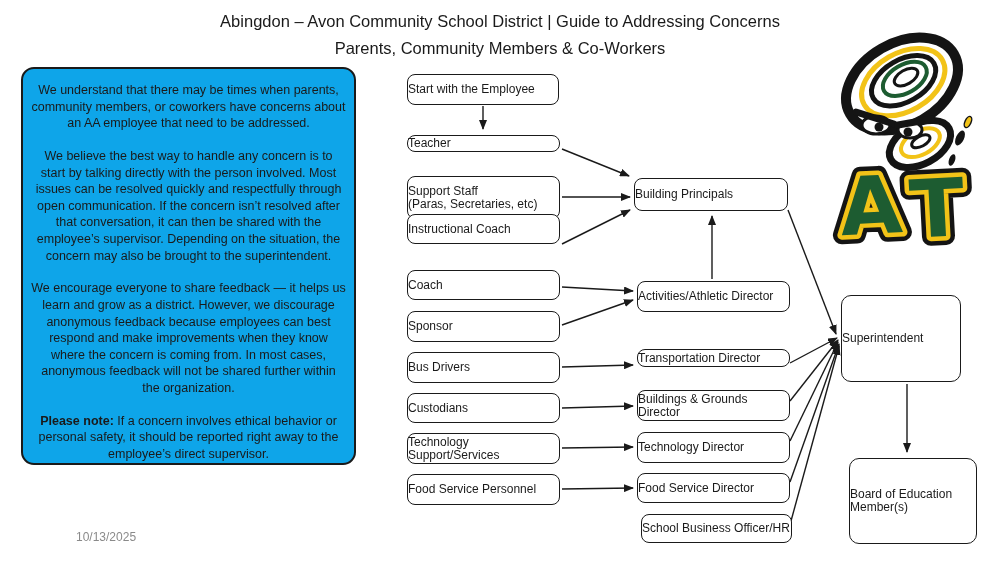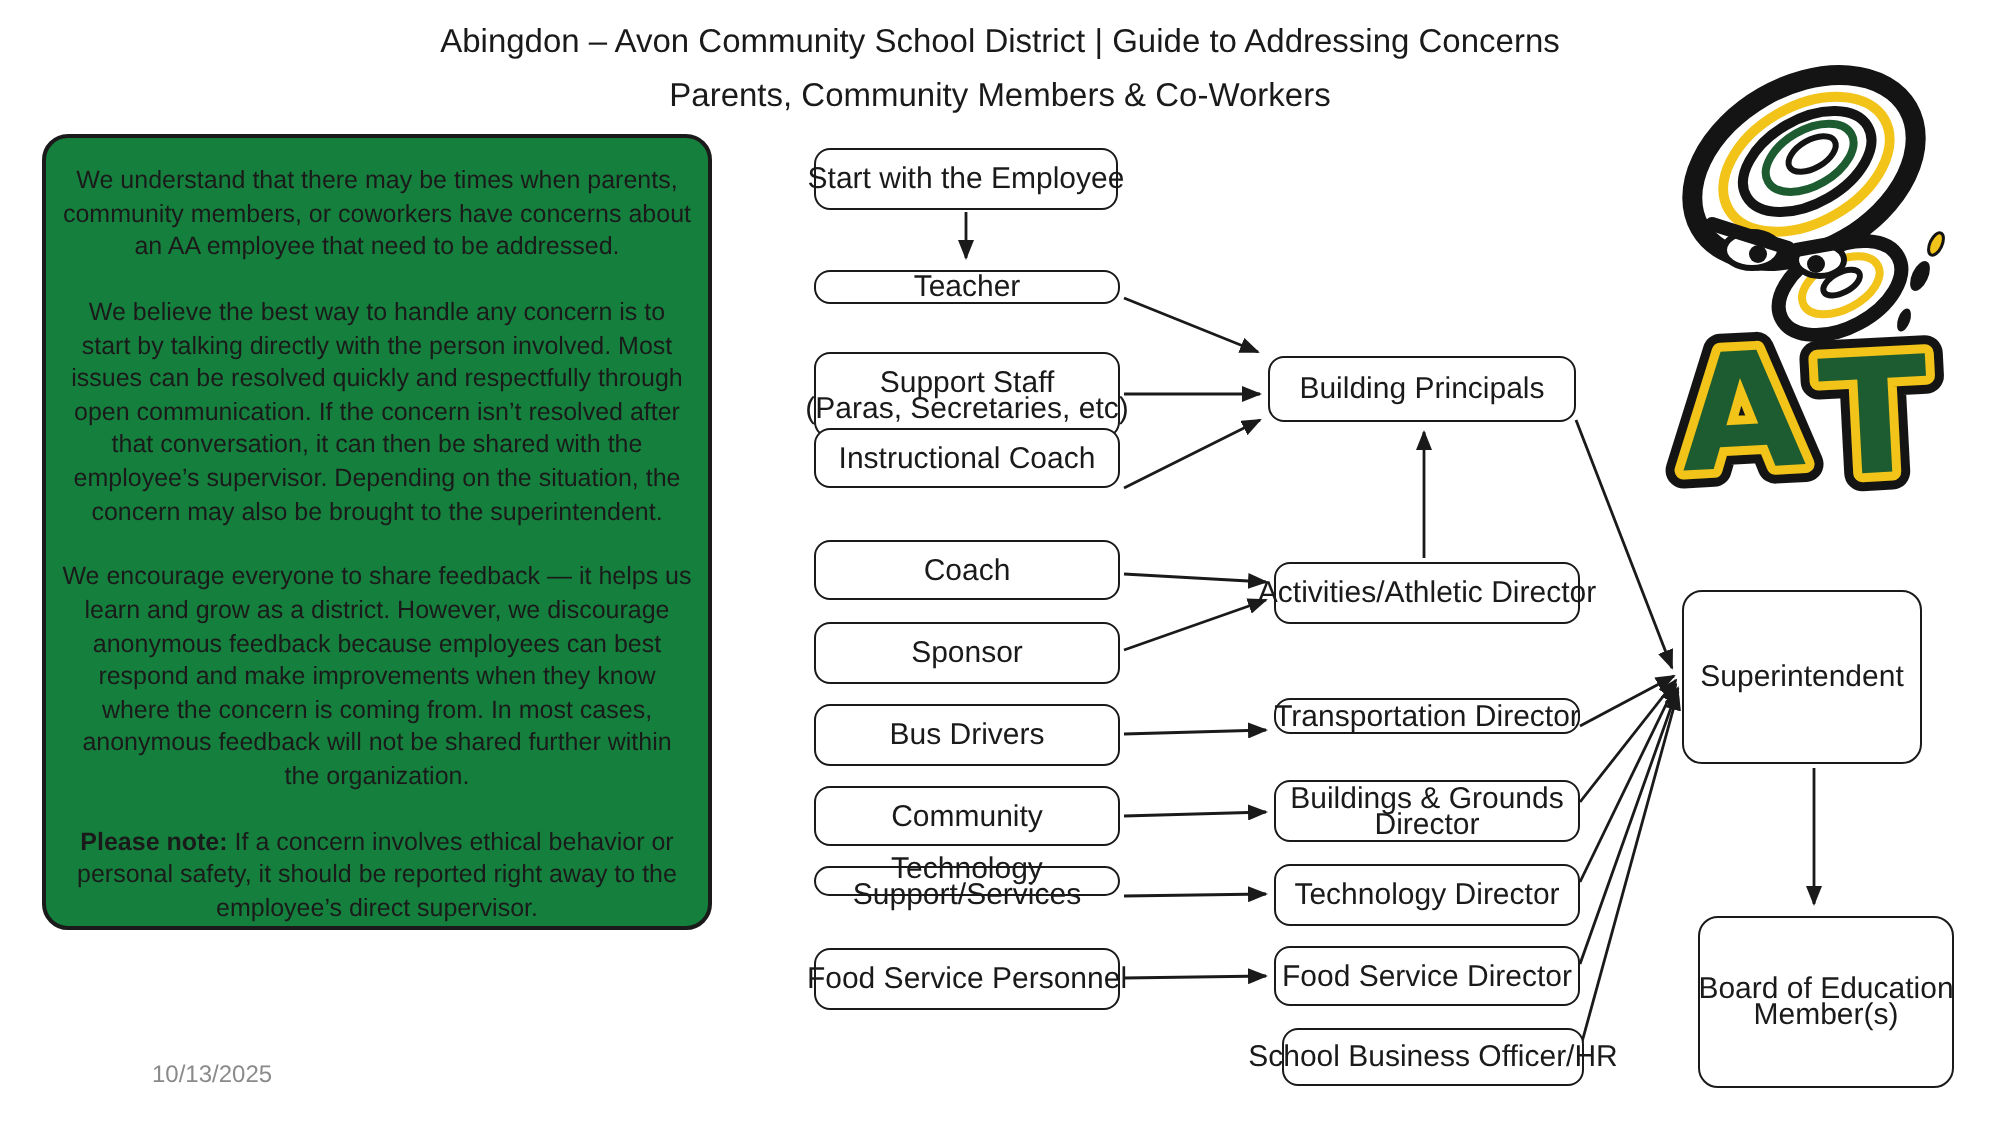--- a/index.html
+++ b/index.html
@@ -7,41 +7,41 @@
        font-family:"Liberation Sans",sans-serif;color:#1a1a1a;}
 
   .title-line{position:absolute;left:0;width:1000px;text-align:center;
               font-size:16.5px;color:#1a1a1a;}
   #title1{top:12px;}
   #title2{top:39px;}
 
   
   #info-box{position:absolute;left:21px;top:67px;width:335px;height:398px;
             box-sizing:border-box;border:2px solid #1a1a1a;border-radius:13px;
-            padding:13px 8px 8px 8px;background:#15803d;}
+            padding:13px 8px 8px 8px;background:#0ea5e9;}
   #info-box p{margin:0 0 16px 0;font-size:12.5px;line-height:1.33;text-align:center;}
   #info-box p:last-child{margin-bottom:0;}
   .bold{font-weight:bold;}
 
   #date-stamp{position:absolute;left:76px;top:530px;font-size:12px;color:#8a8a8a;}
 
   
   .node{position:absolute;box-sizing:border-box;background:#ffffff;
         border:1.8px solid #1a1a1a;border-radius:8px;
-        display:flex;flex-direction:column;align-items:center;justify-content:center;
-        font-size:15px;line-height:13px;text-align:center;white-space:nowrap;z-index:2;}
+        display:flex;flex-direction:column;align-items:flex-start;justify-content:center;
+        font-size:12px;line-height:13px;text-align:center;white-space:nowrap;z-index:2;}
   #n-start {left:407px;top:74px; width:152px;height:31px;}
   #n-teacher{left:407px;top:135px;width:153px;height:17px;}
   #n-support{left:407px;top:176px;width:153px;height:43px;}
   #n-icoach {left:407px;top:214px;width:153px;height:30px;}
   #n-coach  {left:407px;top:270px;width:153px;height:30px;}
   #n-sponsor{left:407px;top:311px;width:153px;height:31px;}
   #n-bus    {left:407px;top:352px;width:153px;height:31px;}
   #n-cust   {left:407px;top:393px;width:153px;height:30px;}
-  #n-tech   {left:407px;top:433px;width:153px;height:15px;}
+  #n-tech   {left:407px;top:433px;width:153px;height:31px;}
   #n-fsp    {left:407px;top:474px;width:153px;height:31px;}
   #n-bp     {left:634px;top:178px;width:154px;height:33px;}
   #n-aad    {left:637px;top:281px;width:153px;height:31px;}
   #n-td     {left:637px;top:349px;width:153px;height:18px;}
   #n-bg     {left:637px;top:390px;width:153px;height:31px;}
   #n-techd  {left:637px;top:432px;width:153px;height:31px;}
   #n-fsd    {left:637px;top:473px;width:153px;height:30px;}
   #n-sbo    {left:641px;top:514px;width:151px;height:29px;}
   #n-sup    {left:841px;top:295px;width:120px;height:87px;border-radius:10px;}
   #n-board  {left:849px;top:458px;width:128px;height:86px;border-radius:10px;}
@@ -108,21 +108,21 @@
 <div class="node" id="n-coach">
     <span>Coach</span>
   </div>
 <div class="node" id="n-sponsor">
     <span>Sponsor</span>
   </div>
 <div class="node" id="n-bus">
     <span>Bus Drivers</span>
   </div>
 <div class="node" id="n-cust">
-    <span>Community</span>
+    <span>Custodians</span>
   </div>
 <div class="node" id="n-tech">
   <span>Technology</span>
   <span>Support/Services</span>
 </div>
 <div class="node" id="n-fsp">
     <span>Food Service Personnel</span>
   </div>
 <div class="node" id="n-bp">
     <span>Building Principals</span>

